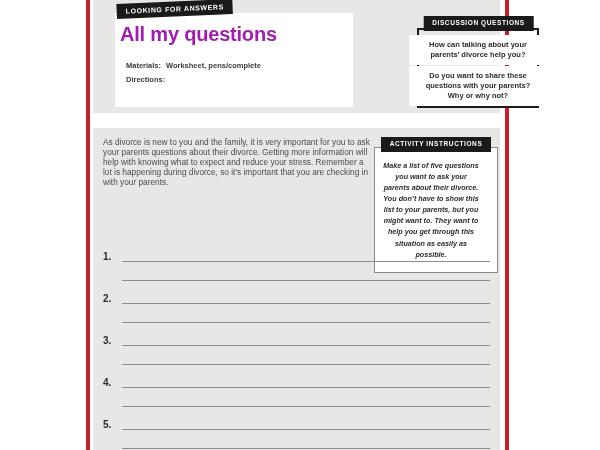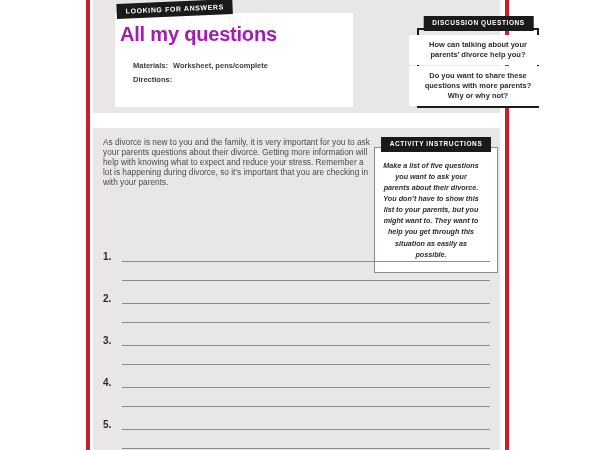--- a/index.html
+++ b/index.html
@@ -30,21 +30,21 @@
     position:absolute;left:22px;top:13px;width:238px;height:94px;background:#ffffff;
   }
   .badge-tilt{
     position:absolute;left:2px;top:-9px;font-size:7px;
     transform:rotate(-2.5deg);transform-origin:left bottom;
   }
   .title{
     position:absolute;left:5px;top:10px;margin:0;
     font-size:20px;font-weight:700;letter-spacing:-.2px;color:#a21caf;
   }
-  .meta-row{position:absolute;left:18px;display:flex;justify-content:center;}
+  .meta-row{position:absolute;left:11px;display:flex;justify-content:center;}
   .meta-row-1{top:48px;}
   .meta-row-2{top:62px;flex-direction:column;}
   .meta-label{width:40px;flex:0 0 40px;font-size:7.5px;font-weight:700;color:#3c3839;}
   .meta-value{width:188px;font-size:7.5px;font-weight:700;color:#3c3839;line-height:1.3;}
 
   
   .dq{position:absolute;left:268px;top:8px;width:139px;height:113px;margin-left:48px;}
   .dq-frame{position:absolute;left:8px;top:20px;width:118px;height:76px;border:2px solid #1c1c1c;}
   .dq-badge{position:absolute;top:8px;left:50%;transform:translateX(-50%);}
   .dq-card{
@@ -95,21 +95,21 @@
       </div>
       <div class="meta-row meta-row-2">
         <span class="meta-label">Directions:</span>
       </div>
     </div>
 
     <div class="dq">
       <div class="dq-frame"></div>
       <div class="badge dq-badge">DISCUSSION QUESTIONS</div>
       <div class="dq-card dq-card-1">How can talking about your parents’ divorce help you?</div>
-      <div class="dq-card dq-card-2">Do you want to share these questions with more parents? Why or why not?</div>
+      <div class="dq-card dq-card-2">Do you want to share these questions with your parents? Why or why not?</div>
     </div>
   </section>
 
   <section class="panel panel-body">
     <div class="intro">
       <p>As divorce is new to you and the family, it is very important for you to ask your parents questions about their divorce. Getting more information will help with knowing what to expect and reduce your stress. Remember a lot is happening during divorce, so it’s important that you are checking in with your parents.</p>
     </div>
 
     <div class="activity">
       <div class="badge activity-badge">ACTIVITY INSTRUCTIONS</div>

